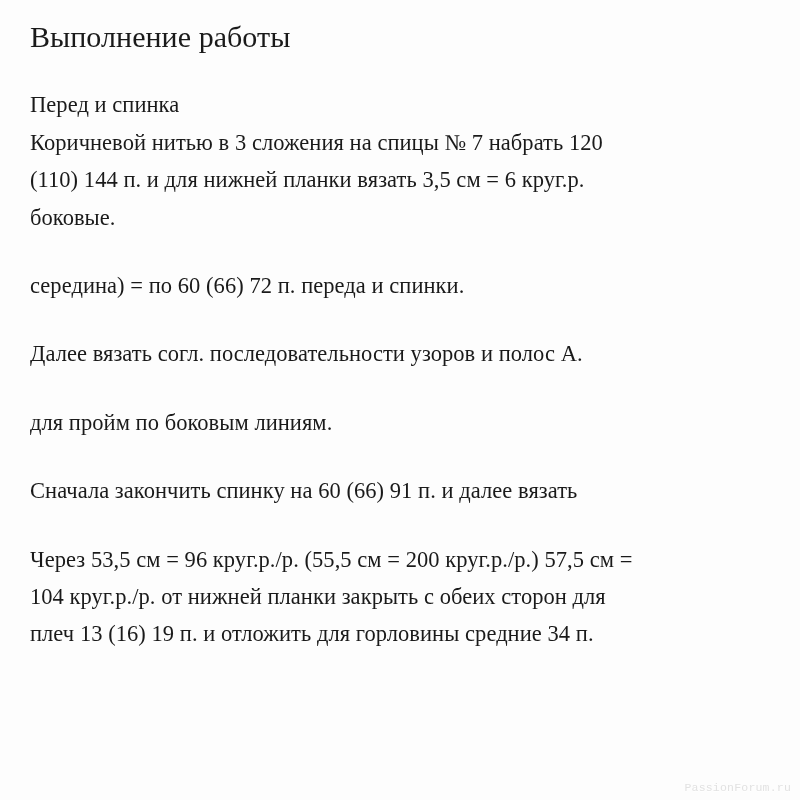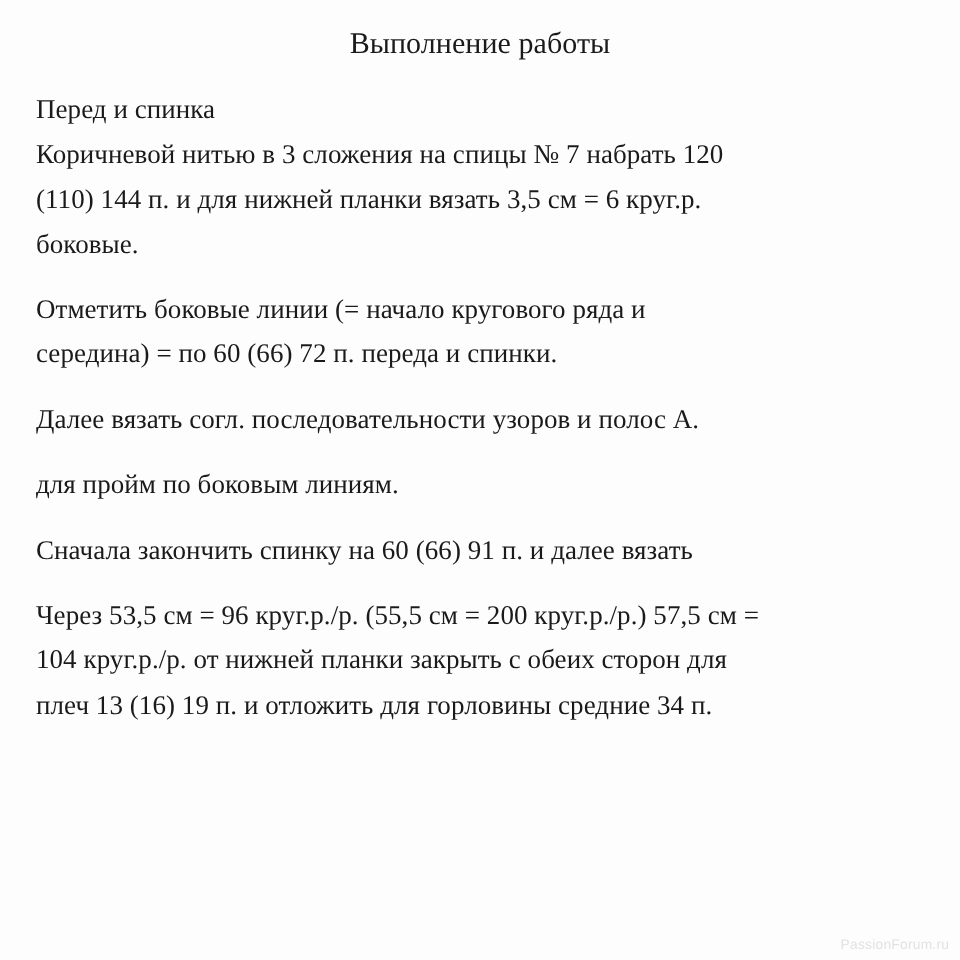--- a/index.html
+++ b/index.html
@@ -32,42 +32,41 @@
     width: 740px;
   }
 
   
   .block {
     margin: 0;
     padding: 0;
   }
   
   .block + .block {
-    margin-top: 17px;
+    margin-top: 31px;
   }
 
   .line {
     font-size: 22.5px;
     line-height: 37.4px;
     letter-spacing: 0.05px;
     white-space: pre;
     color: #1a1a1a;
   }
 
   
   .block-title .line {
-    font-size: 25px;
-    text-align: center;
+    font-size: 30px;
   }
 
   .watermark {
     position: absolute;
     right: 9px;
     bottom: 6px;
-    font-family: Liberation Sans, sans-serif;
+    font-family: Liberation Mono, monospace;
     font-size: 11.5px;
     letter-spacing: 0.2px;
     color: #e2e2e2;
     text-shadow: 0 1px 0 #ffffff;
     user-select: none;
     white-space: nowrap;
   }
 </style>
 </head>
 <body>
@@ -80,21 +79,20 @@
     </div>
 
     <div class="block">
       <div class="line">Перед и спинка</div>
       <div class="line">Коричневой нитью в 3 сложения на спицы № 7 набрать 120</div>
       <div class="line">(110) 144 п. и для нижней планки вязать 3,5 см = 6 круг.р.</div>
       <div class="line">боковые.</div>
     </div>
 
     <div class="block">
-      <div class="line">Отметить боковые линии (= начало кругового ряда и</div>
       <div class="line">середина) = по 60 (66) 72 п. переда и спинки.</div>
     </div>
 
     <div class="block">
       <div class="line">Далее вязать согл. последовательности узоров и полос А.</div>
     </div>
 
     <div class="block">
       <div class="line">для пройм по боковым линиям.</div>
     </div>

